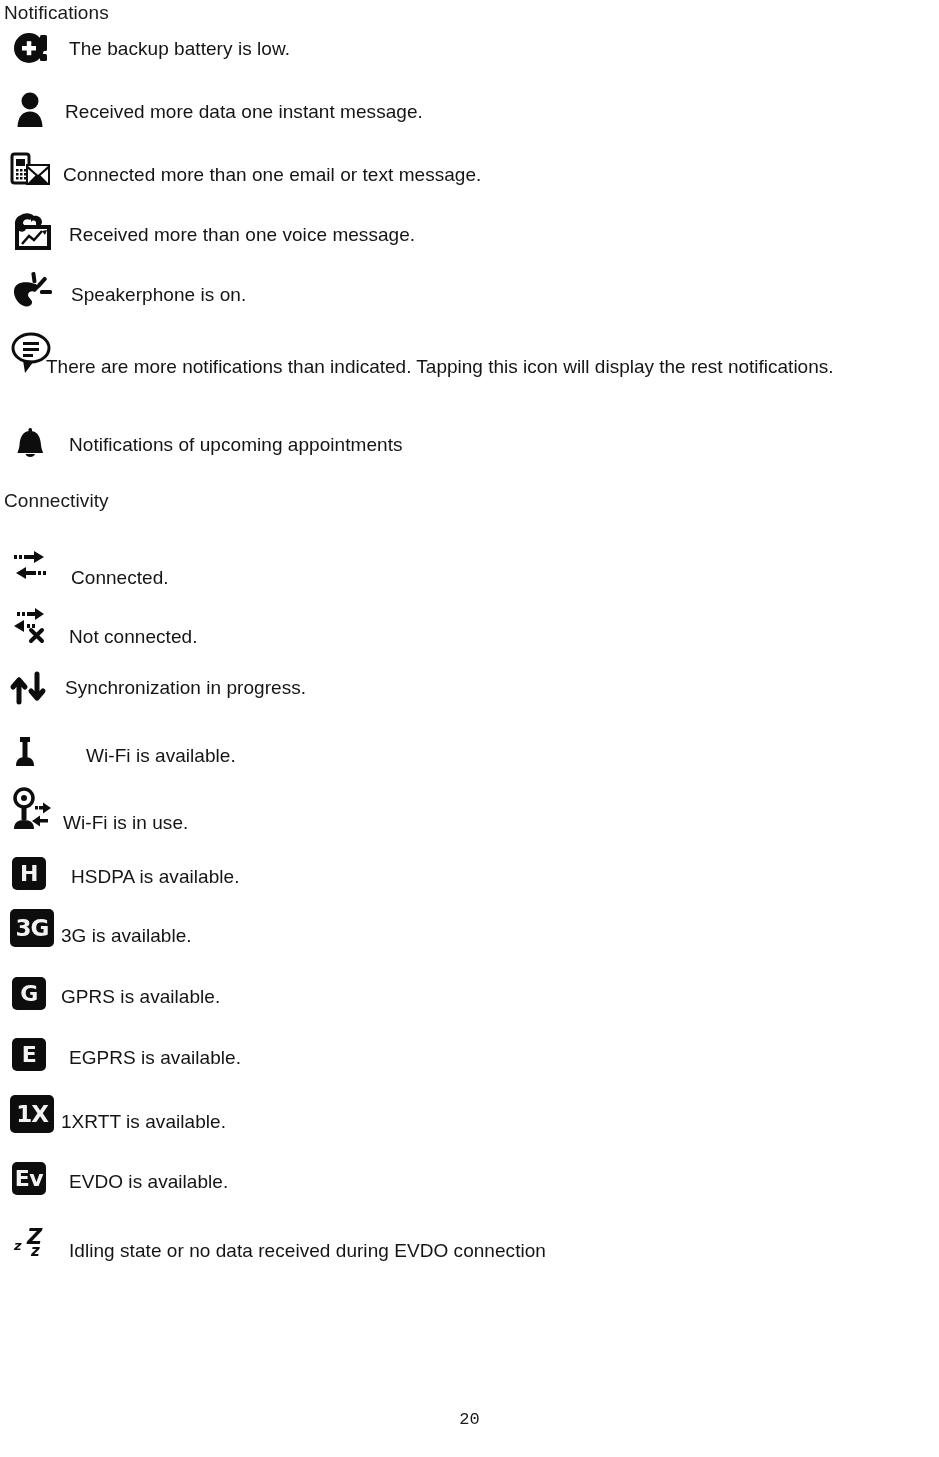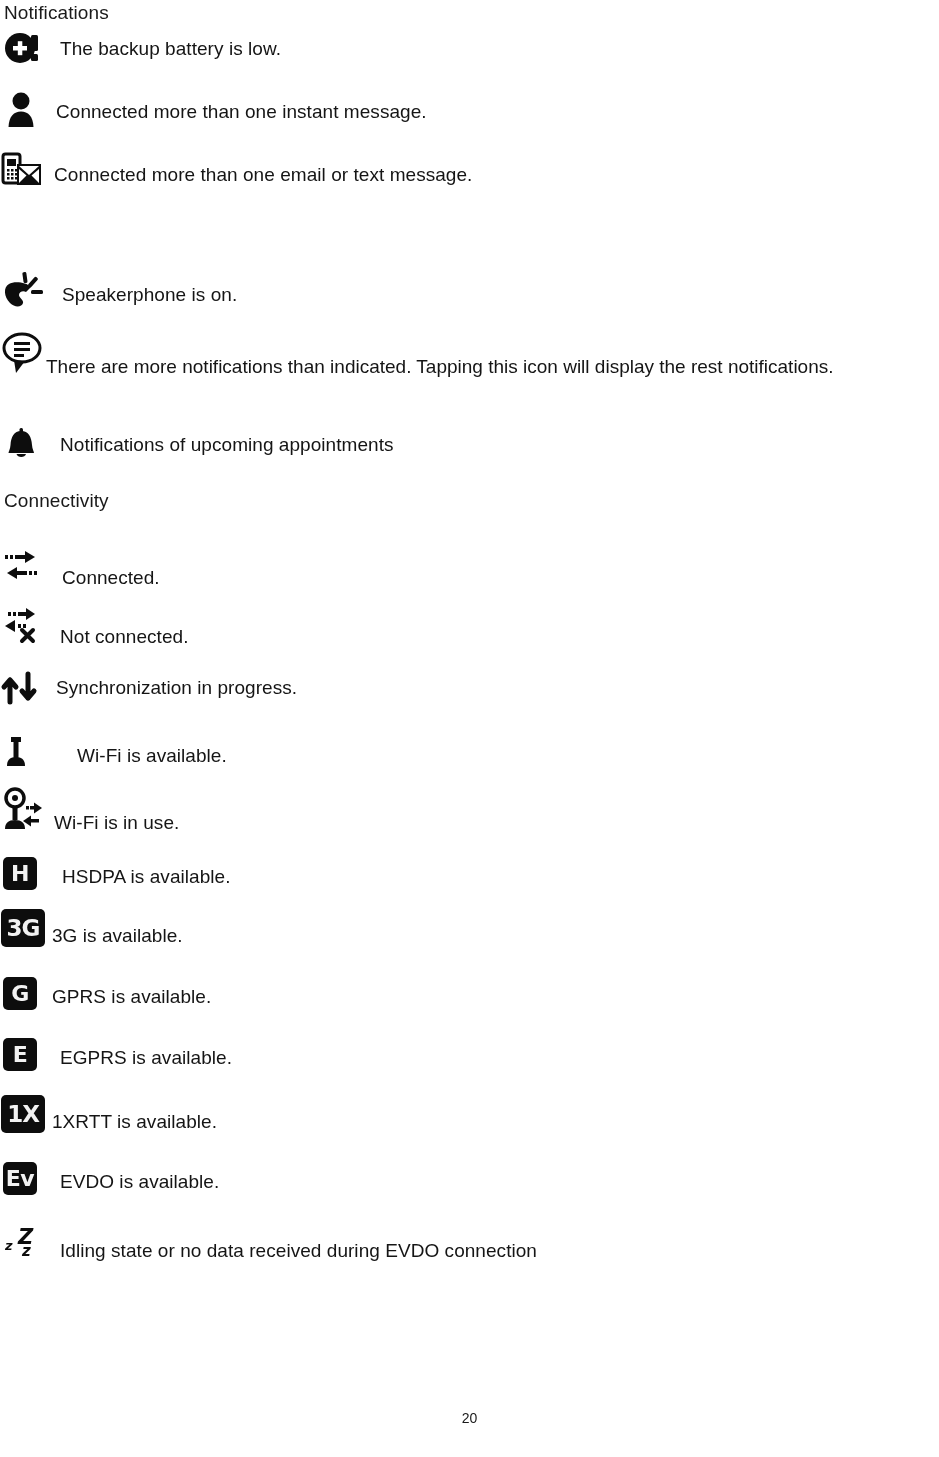--- a/index.html
+++ b/index.html
@@ -29,21 +29,21 @@
     font-size: 19px;
     line-height: 22px;
     letter-spacing: 0.1px;
     color: #1a1a1a;
     white-space: nowrap;
   }
 
   
   .row {
     position: absolute;
-    left: 0;
+    left: 9px;
     display: flex;
     align-items: flex-start;
   }
   .icon-cell {
     width: 52px;
     min-width: 52px;
     height: 40px;
     position: relative;
     display: flex;
     align-items: center;
@@ -82,22 +82,23 @@
     line-height: 33px;
     color: #151515;
     text-align: justify;
     text-justify: inter-word;
   }
 
   .page-number {
     position: absolute;
     width: 939px;
     text-align: center;
-    font-size: 14px;
+    font-size: 17px;
     color: #1a1a1a;
+    font-family: Liberation Mono, monospace;
   }
 
   
   .zzz { position: relative; width: 44px; height: 34px; font-family: "DejaVu Sans", sans-serif; font-weight: bold; color:#0d0d0d;}
   .zzz span { position: absolute; font-style: italic; }
   .z1 { left: 1px;  top: 13px; font-size: 13px; }
   .z2 { left: 14px; top: 0px;  font-size: 21px; }
   .z3 { left: 18px; top: 17px; font-size: 15px; }
 </style>
 </head>
@@ -120,21 +121,21 @@
     <div class="row-text" style="margin-top:10px;margin-left:8px;">The backup battery is low.</div>
   </div>
 
   <div class="row" style="top:89px;">
     <div class="icon-cell">
       <svg class="ico" width="48" height="42" viewBox="0 0 48 42" aria-hidden="true">
         <circle cx="21" cy="13" r="8.5" fill="#0d0d0d"></circle>
         <path d="M8.5 39 C9 28 14 23.5 21 23.5 C28 23.5 33 28 33.5 39 Z" fill="#0d0d0d"></path>
       </svg>
     </div>
-    <div class="row-text" style="margin-top:12px;margin-left:4px;">Connected more than one instant message.</div>
+    <div class="row-text" style="margin-top:12px;margin-left:4px;">Received more data one instant message.</div>
   </div>
 
   <div class="row" style="top:152px;">
     <div class="icon-cell">
       <svg class="ico" width="48" height="42" viewBox="0 0 48 42" aria-hidden="true">
         <rect x="3" y="3" width="17" height="29" rx="2.5" fill="none" stroke="#0d0d0d" stroke-width="3"></rect>
         <rect x="7" y="8" width="9" height="7" fill="#0d0d0d"></rect>
         <rect x="7" y="18" width="2.5" height="2.5" fill="#0d0d0d"></rect>
         <rect x="11" y="18" width="2.5" height="2.5" fill="#0d0d0d"></rect>
         <rect x="15" y="18" width="2.5" height="2.5" fill="#0d0d0d"></rect>
@@ -146,20 +147,33 @@
         <rect x="15" y="26" width="2.5" height="2.5" fill="#0d0d0d"></rect>
         <rect x="17" y="13" width="24" height="21" fill="#0d0d0d"></rect>
         <path d="M19 15 L29 24 L39 15 Z" fill="#ffffff"></path>
         <path d="M19 32 L26.5 24.5 L19 18 Z" fill="#ffffff"></path>
         <path d="M39 32 L31.5 24.5 L39 18 Z" fill="#ffffff"></path>
       </svg>
     </div>
     <div class="row-text" style="margin-top:12px;margin-left:2px;">Connected more than one email or text message.</div>
   </div>
 
+  <div class="row" style="top:213px;">
+    <div class="icon-cell">
+      <svg class="ico" width="52" height="44" viewBox="0 0 52 44" aria-hidden="true">
+        <rect x="6" y="14" width="36" height="25" fill="#0d0d0d"></rect>
+        <rect x="10" y="18" width="28" height="17" fill="#ffffff"></rect>
+        <path d="M13 33 L20 25 L25 29 L33 20" stroke="#0d0d0d" stroke-width="2.5" fill="none"></path>
+        <path d="M33 20 l5 -1 l-2 5 z" fill="#0d0d0d"></path>
+        <path d="M12 4 C6 6 4 13 8 18 C11 22 16 21 17 18 C18 15 14 14 14 12 C14 9 18 7 21 9 L25 5 C21 1 15 2 12 4 Z" fill="#0d0d0d"></path>
+        <path d="M22 6 C27 3 33 6 33 11 C33 14 30 16 28 15 C26 14 28 11 26 10 C24 9 23 10 22 11 Z" fill="#0d0d0d"></path>
+      </svg>
+    </div>
+    <div class="row-text" style="margin-top:11px;margin-left:8px;">Received more than one voice message.</div>
+  </div>
 
   <div class="row" style="top:272px;">
     <div class="icon-cell">
       <svg class="ico" width="50" height="44" viewBox="0 0 50 44" aria-hidden="true">
         <path d="M9 14 C3 17 4 27 10 33 C15 38 22 37 23 33 C24 30 19 28 19 25 C19 22 23 20 26 22 L31 17 C26 12 14 11 9 14 Z" fill="#0d0d0d"></path>
         <rect x="23" y="2" width="4" height="11" rx="1.5" fill="#0d0d0d" transform="rotate(-8 25 8)"></rect>
         <rect x="31" y="6" width="4" height="12" rx="1.5" fill="#0d0d0d" transform="rotate(42 33 12)"></rect>
         <rect x="31" y="20" width="12" height="4" rx="1.5" fill="#0d0d0d"></rect>
       </svg>
     </div>

